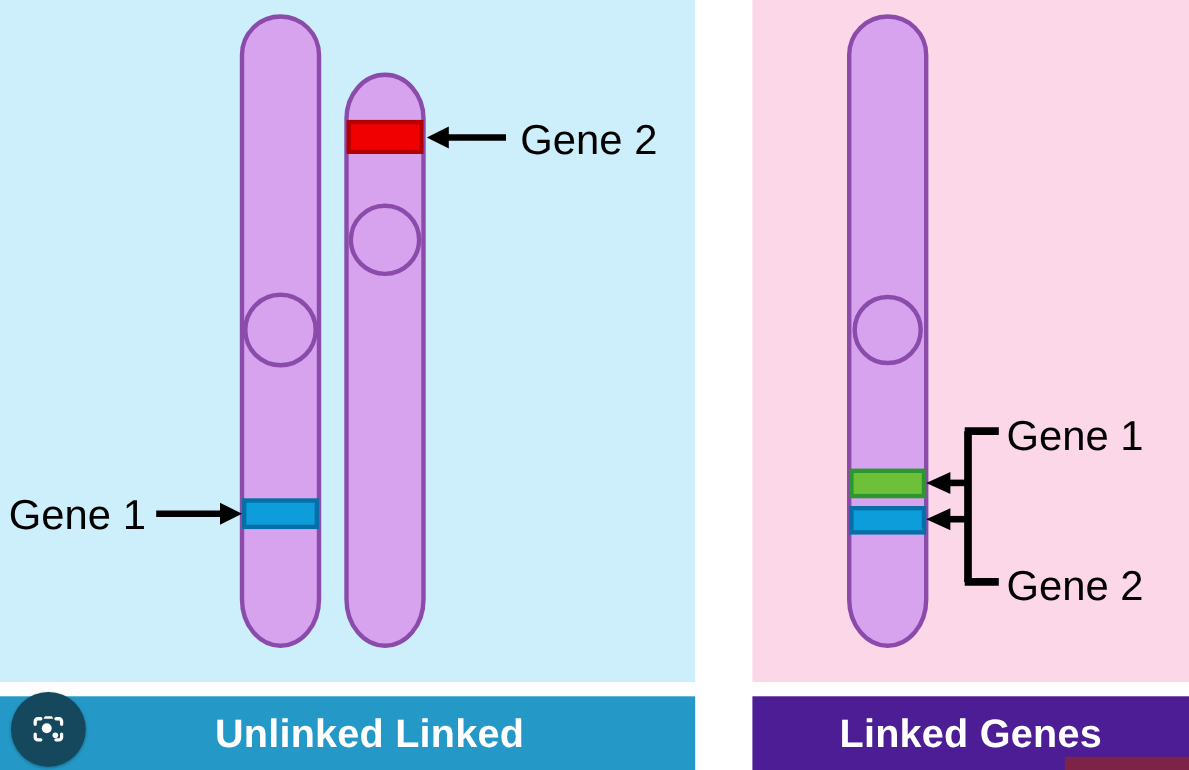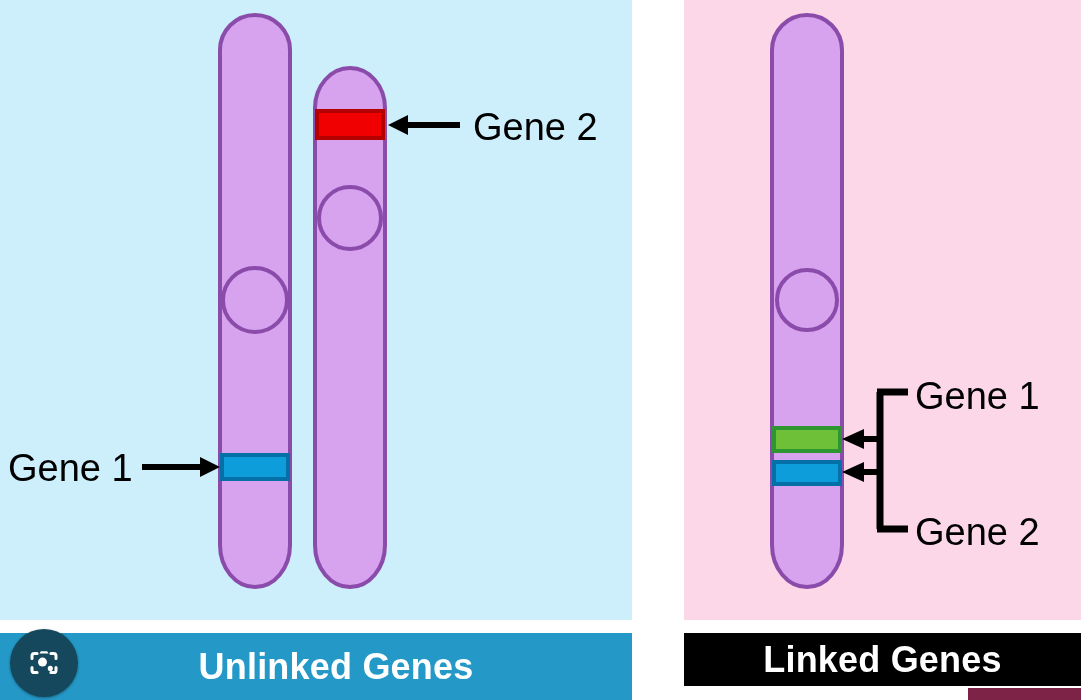--- a/index.html
+++ b/index.html
@@ -61,22 +61,22 @@
     left: 0;
     top: 633px;
     width: 632px;
     height: 67px;
     background: #2499c8;
   }
   #caption-right {
     left: 684px;
     top: 633px;
     width: 397px;
-    height: 53px;
-    background: #000000;
+    height: 67px;
+    background: #4c1d95;
   }
   #caption-left .caption-text { padding-left: 40px; }
 
   
   #lens-badge {
     position: absolute;
     left: 10px;
     top: 629px;
     width: 68px;
     height: 68px;
@@ -167,21 +167,21 @@
       <line x1="196" y1="472" x2="175" y2="472" stroke="#000000" stroke-width="6"></line>
       <polygon points="158,472 180,462 180,482" fill="#000000"></polygon>
     </g>
 
     <text class="gene-label" x="231" y="409">Gene 1</text>
     <text class="gene-label" x="231" y="545">Gene 2</text>
   </svg>
 </div>
 
 <div class="caption-bar" id="caption-left">
-  <span class="caption-text">Unlinked Genes</span>
+  <span class="caption-text">Unlinked Linked</span>
 </div>
 
 <div class="caption-bar" id="caption-right">
   <span class="caption-text">Linked Genes</span>
 </div>
 
 <div id="lens-badge">
   <span>
     <svg width="36" height="36" viewBox="0 0 24 24" aria-hidden="true">
       <path d="M4 9 L4 7.2 A1.6 1.6 0 0 1 5.6 5.6 L7.4 5.6" fill="none" stroke="#ffffff" stroke-width="2" stroke-linecap="round"></path>

